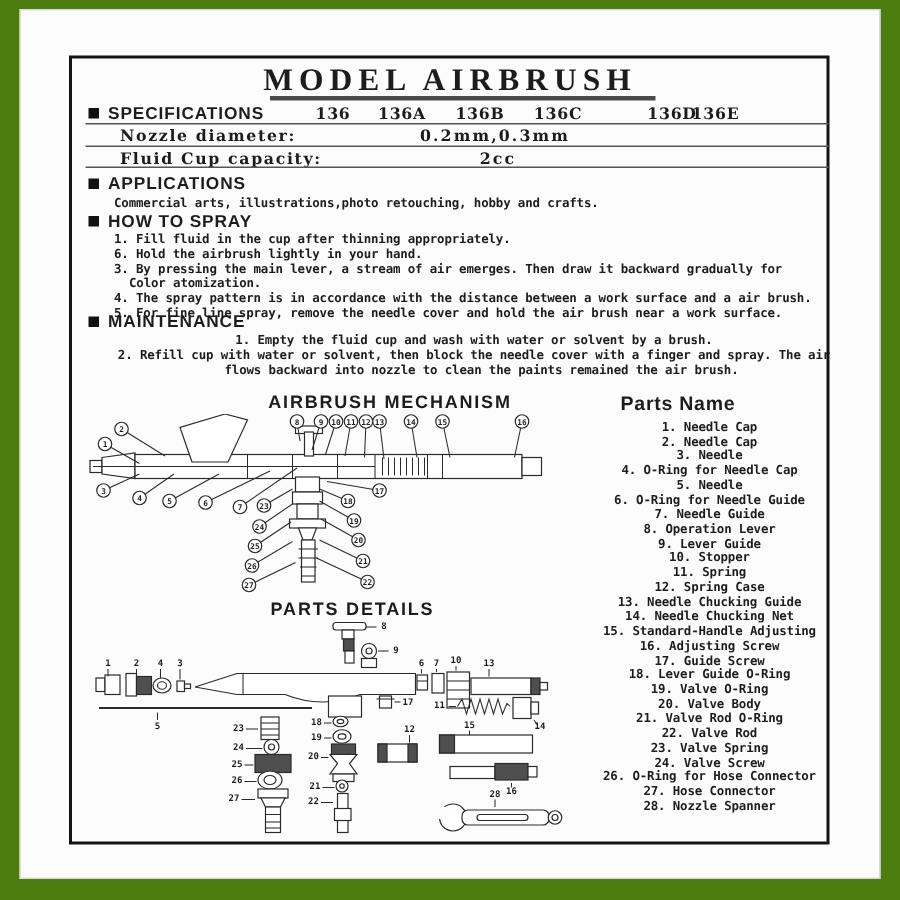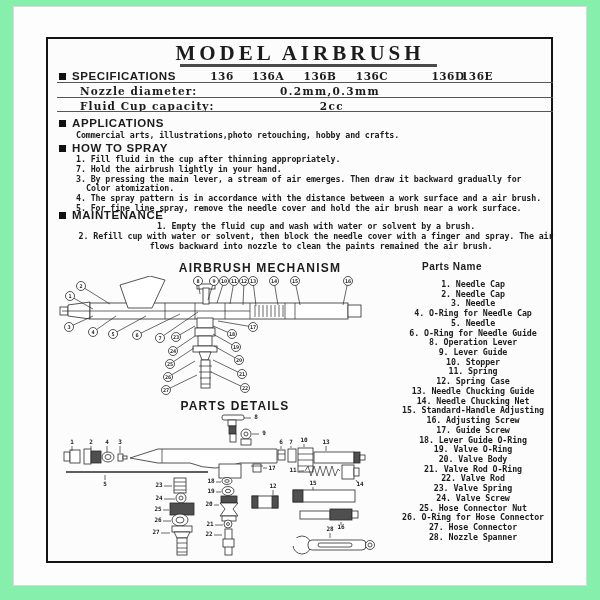--- a/index.html
+++ b/index.html
@@ -1,35 +1,35 @@
 <!DOCTYPE html>
 <html><head>
 <meta charset="utf-8">
 <style>
   html,body{margin:0;padding:0;background:#fff;}
-  #stage{position:relative;width:600px;height:600px;background:#86efac;overflow:hidden;
+  #stage{position:relative;width:600px;height:600px;background:#4d7c0f;overflow:hidden;
          font-family:"Liberation Sans",sans-serif;color:#1c1c1c;}
   #paper{position:absolute;left:13px;top:6px;width:572px;height:578px;
          background:#fdfdfd;border:1px solid #d9d9d9;}
   #frame{position:absolute;left:46px;top:37px;width:503px;height:522px;border:2px solid #141414;background:#fcfcfc;}
   .abs{position:absolute;}
   .title{font-family:"Liberation Serif",serif;font-weight:bold;font-size:21px;letter-spacing:4px;white-space:nowrap;}
   .hair{position:absolute;background:#555;height:1px;}
   .sechead{font-weight:bold;font-size:11.5px;letter-spacing:0.6px;white-space:nowrap;}
   .bullet{display:inline-block;width:7px;height:7px;background:#111;margin-right:6px;}
   .mono{font-family:"DejaVu Sans Mono",monospace;font-weight:bold;font-size:8.3px;
         line-height:9.8px;letter-spacing:-0.1px;white-space:pre-line;}
   .step{padding-left:10px;text-indent:-10px;}
   .serifb{font-family:"DejaVu Serif",serif;font-weight:bold;}
   .speclabel{font-size:10.5px;letter-spacing:1.1px;white-space:nowrap;}
   .specval{font-size:10.5px;letter-spacing:1.4px;white-space:nowrap;transform:translateX(-50%);}
   .model{position:absolute;transform:translateX(-50%);font-family:"DejaVu Serif",serif;
          font-weight:bold;font-size:10.5px;letter-spacing:0.5px;top:0;}
   .diaghead{font-weight:bold;font-size:12px;letter-spacing:1.2px;text-align:center;white-space:nowrap;}
-  .pnhead{font-weight:bold;font-size:10px;letter-spacing:0.5px;text-align:center;white-space:nowrap;}
+  .pnhead{font-weight:bold;font-size:13px;letter-spacing:0.5px;text-align:center;white-space:nowrap;}
   #parts-list{font-family:"DejaVu Sans Mono",monospace;font-weight:bold;font-size:8.3px;
               line-height:9.72px;letter-spacing:-0.1px;white-space:nowrap;text-align:center;}
   svg text{font-family:"DejaVu Sans Mono",monospace;font-weight:bold;fill:#1c1c1c;}
   svg .ln{stroke:#2a2a2a;stroke-width:0.7;fill:none;}
   svg .pt{stroke:#2a2a2a;stroke-width:0.8;fill:#fff;}
   svg .dk{stroke:#2a2a2a;stroke-width:0.8;fill:#4f4f4f;}
 </style>
 </head>
 <body>
 
@@ -62,58 +62,58 @@
   <div class="hair" style="left:57px;top:111px;width:496px;"></div>
 
   <div class="abs sechead" style="left:59px;top:117px;">
     <span class="bullet"></span><span>APPLICATIONS</span>
   </div>
   <div class="abs mono" style="left:76px;top:131px;width:478px;">Commercial arts, illustrations,photo retouching, hobby and crafts.</div>
 
   <div class="abs sechead" style="left:59px;top:142px;">
     <span class="bullet"></span><span>HOW TO SPRAY</span>
   </div>
-  <div class="abs mono" id="spray-steps" style="left:76px;top:155px;width:480px;"><div class="step">1. Fill fluid in the cup after thinning appropriately.</div><div class="step">7. Hold the airbrush lightly in your hand.</div><div class="step">3. By pressing the main lever, a stream of air emerges. Then draw it backward gradually for
+  <div class="abs mono" id="spray-steps" style="left:76px;top:155px;width:480px;"><div class="step">1. Fill fluid in the cup after thinning appropriately.</div><div class="step">6. Hold the airbrush lightly in your hand.</div><div class="step">3. By pressing the main lever, a stream of air emerges. Then draw it backward gradually for
 Color atomization.</div><div class="step">4. The spray pattern is in accordance with the distance between a work surface and a air brush.</div><div class="step">5. For fine line spray, remove the needle cover and hold the air brush near a work surface.</div></div>
 
   <div class="abs sechead" style="left:59px;top:209px;">
     <span class="bullet"></span><span>MAINTENANCE</span>
   </div>
   <div class="abs mono" id="maint-steps" style="left:76px;top:222px;width:480px;text-align:center;"><div class="step">1. Empty the fluid cup and wash with water or solvent by a brush.</div><div class="step">2. Refill cup with water or solvent, then block the needle cover with a finger and spray. The air
 flows backward into nozzle to clean the paints remained the air brush.</div></div>
 
   <div class="abs diaghead" style="left:150px;top:261px;width:220px;">AIRBRUSH MECHANISM</div>
   <div class="abs pnhead" style="left:372px;top:261px;width:160px;">Parts Name</div>
   <div class="abs diaghead" style="left:135px;top:399px;width:200px;">PARTS DETAILS</div>
 
   <div class="abs" id="parts-list" style="left:394px;top:280px;width:158px;">
       <div>1. Needle Cap</div>
       <div>2. Needle Cap</div>
       <div>3. Needle</div>
       <div>4. O-Ring for Needle Cap</div>
       <div>5. Needle</div>
       <div>6. O-Ring for Needle Guide</div>
+      <div>7. Needle Guide</div>
       <div>8. Operation Lever</div>
       <div>9. Lever Guide</div>
       <div>10. Stopper</div>
       <div>11. Spring</div>
       <div>12. Spring Case</div>
       <div>13. Needle Chucking Guide</div>
       <div>14. Needle Chucking Net</div>
       <div>15. Standard-Handle Adjusting</div>
       <div>16. Adjusting Screw</div>
       <div>17. Guide Screw</div>
       <div>18. Lever Guide O-Ring</div>
       <div>19. Valve O-Ring</div>
       <div>20. Valve Body</div>
       <div>21. Valve Rod O-Ring</div>
       <div>22. Valve Rod</div>
       <div>23. Valve Spring</div>
       <div>24. Valve Screw</div>
-      <div>25. Hose Connector Nut</div>
       <div>26. O-Ring for Hose Connector</div>
       <div>27. Hose Connector</div>
       <div>28. Nozzle Spanner</div>
     </div>
 
   <svg id="mech-svg" class="abs" style="left:50px;top:276px;" width="320" height="120" viewBox="0 0 320 120">
     <g>
       <rect class="pt" x="10" y="31" width="8" height="8"></rect>
       <polygon class="pt" points="18,29 40,26 40,43 18,40"></polygon>
       <rect class="pt" x="40" y="27" width="258" height="16"></rect>

